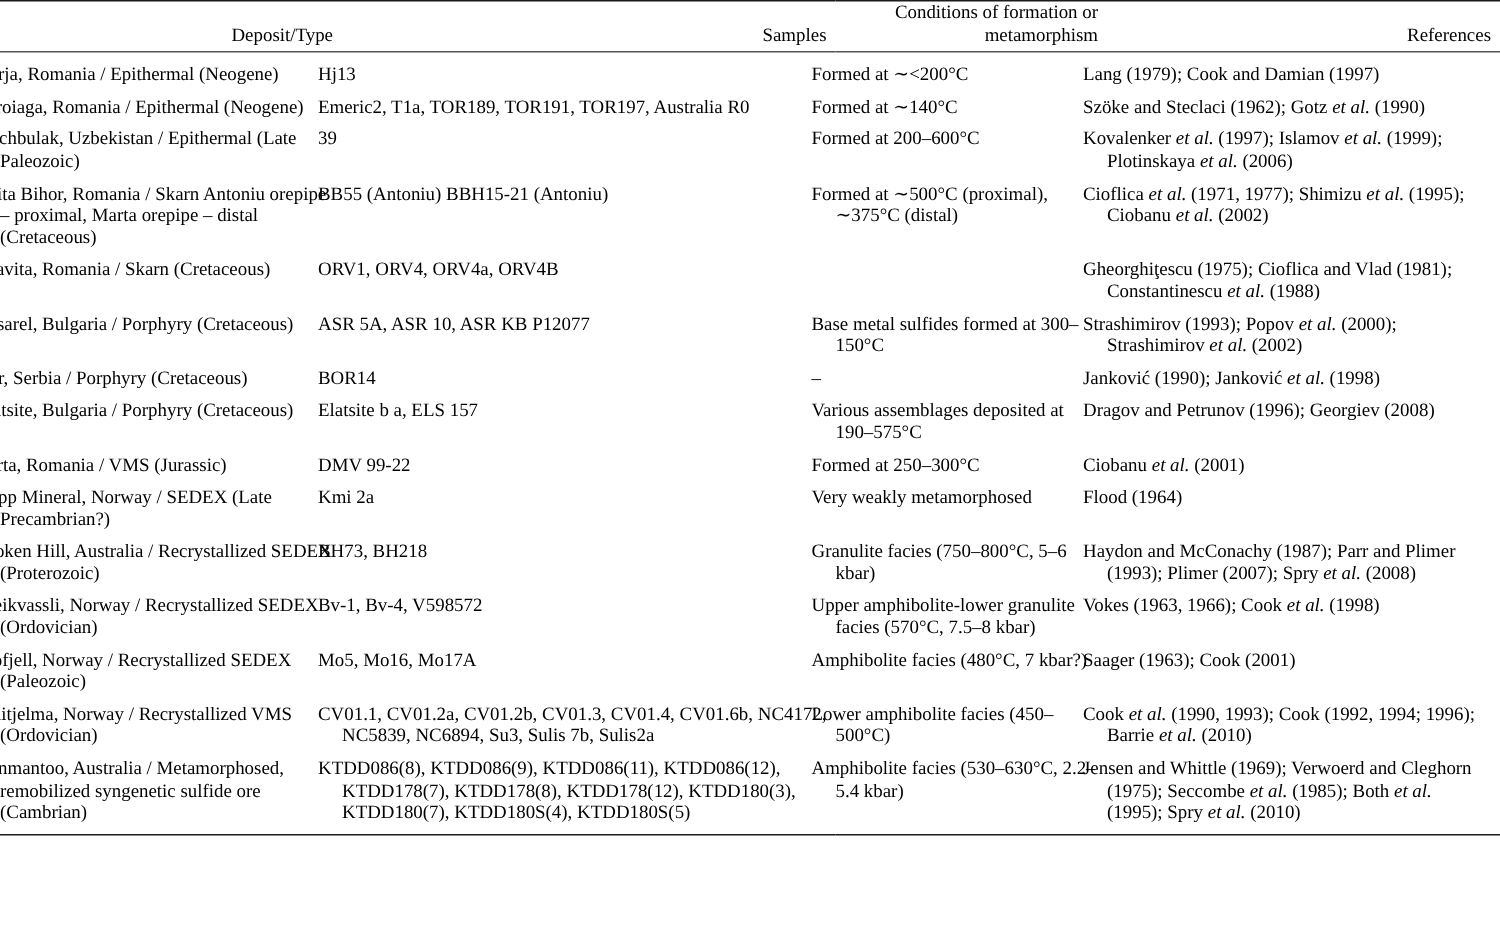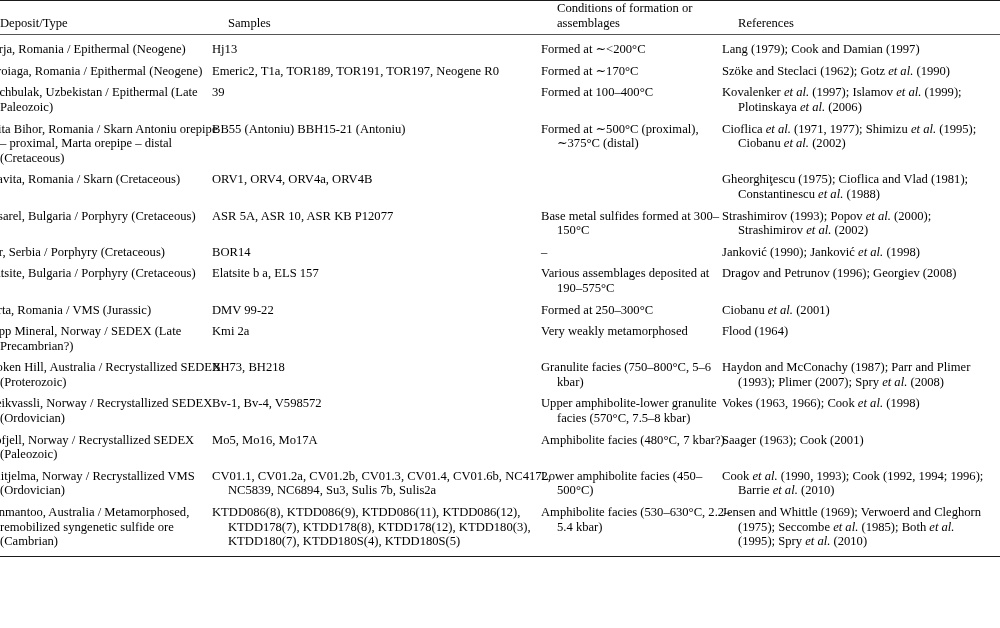--- a/index.html
+++ b/index.html
@@ -31,21 +31,21 @@
   table.data-table thead tr.rule-top td {
     border-top: 1.6px solid #1a1a1a;
     height: 0;
     padding: 0;
     font-size: 0;
     line-height: 0;
   }
   table.data-table thead tr.header-row th {
     border-bottom: 1.1px solid #555555;
     vertical-align: bottom;
-    text-align: left;
+    text-align: right;
     font-weight: normal;
     padding: 0 6px 4px 0;
   }
   table.data-table tbody tr.first-body-row td {
     padding-top: 7px;
   }
   table.data-table tbody td {
     vertical-align: top;
     text-align: left;
     padding: 0 6px 0 0;
@@ -94,54 +94,54 @@
       <td></td>
       <td></td>
       <td></td>
       <td></td>
     </tr>
     <tr class="header-row">
       <th>Deposit/Type</th>
       <th>Samples</th>
       <th>
         <span>Conditions of formation or</span><br>
-        <span>assemblages</span>
+        <span>metamorphism</span>
       </th>
       <th>References</th>
     </tr>
   </thead>
   <tbody id="table-body">
         <tr class="first-body-row">
           <td class="hang">Herja, Romania / Epithermal (Neogene)</td>
           <td class="hang">Hj13</td>
           <td class="hang">Formed at ∼&lt;200°C</td>
           <td class="hang">Lang (1979); Cook and Damian (1997)</td>
         </tr>
         <tr class="spacer-row">
           <td></td>
           <td></td>
           <td></td>
           <td></td>
         </tr>
         <tr>
           <td class="hang">Toroiaga, Romania / Epithermal (Neogene)</td>
-          <td class="hang">Emeric2, T1a, TOR189, TOR191, TOR197, Neogene R0</td>
-          <td class="hang">Formed at ∼170°C</td>
+          <td class="hang">Emeric2, T1a, TOR189, TOR191, TOR197, Australia R0</td>
+          <td class="hang">Formed at ∼140°C</td>
           <td class="hang">Szöke and Steclaci (1962); Gotz <em>et al.</em> (1990)</td>
         </tr>
         <tr class="spacer-row">
           <td></td>
           <td></td>
           <td></td>
           <td></td>
         </tr>
         <tr>
           <td class="hang">Kochbulak, Uzbekistan / Epithermal (Late Paleozoic)</td>
           <td class="hang">39</td>
-          <td class="hang">Formed at 100–400°C</td>
+          <td class="hang">Formed at 200–600°C</td>
           <td class="hang">Kovalenker <em>et al.</em> (1997); Islamov <em>et al.</em> (1999); Plotinskaya <em>et al.</em> (2006)</td>
         </tr>
         <tr class="spacer-row">
           <td></td>
           <td></td>
           <td></td>
           <td></td>
         </tr>
         <tr>
           <td class="hang">Baita Bihor, Romania / Skarn Antoniu orepipe – proximal, Marta orepipe – distal (Cretaceous)</td>

